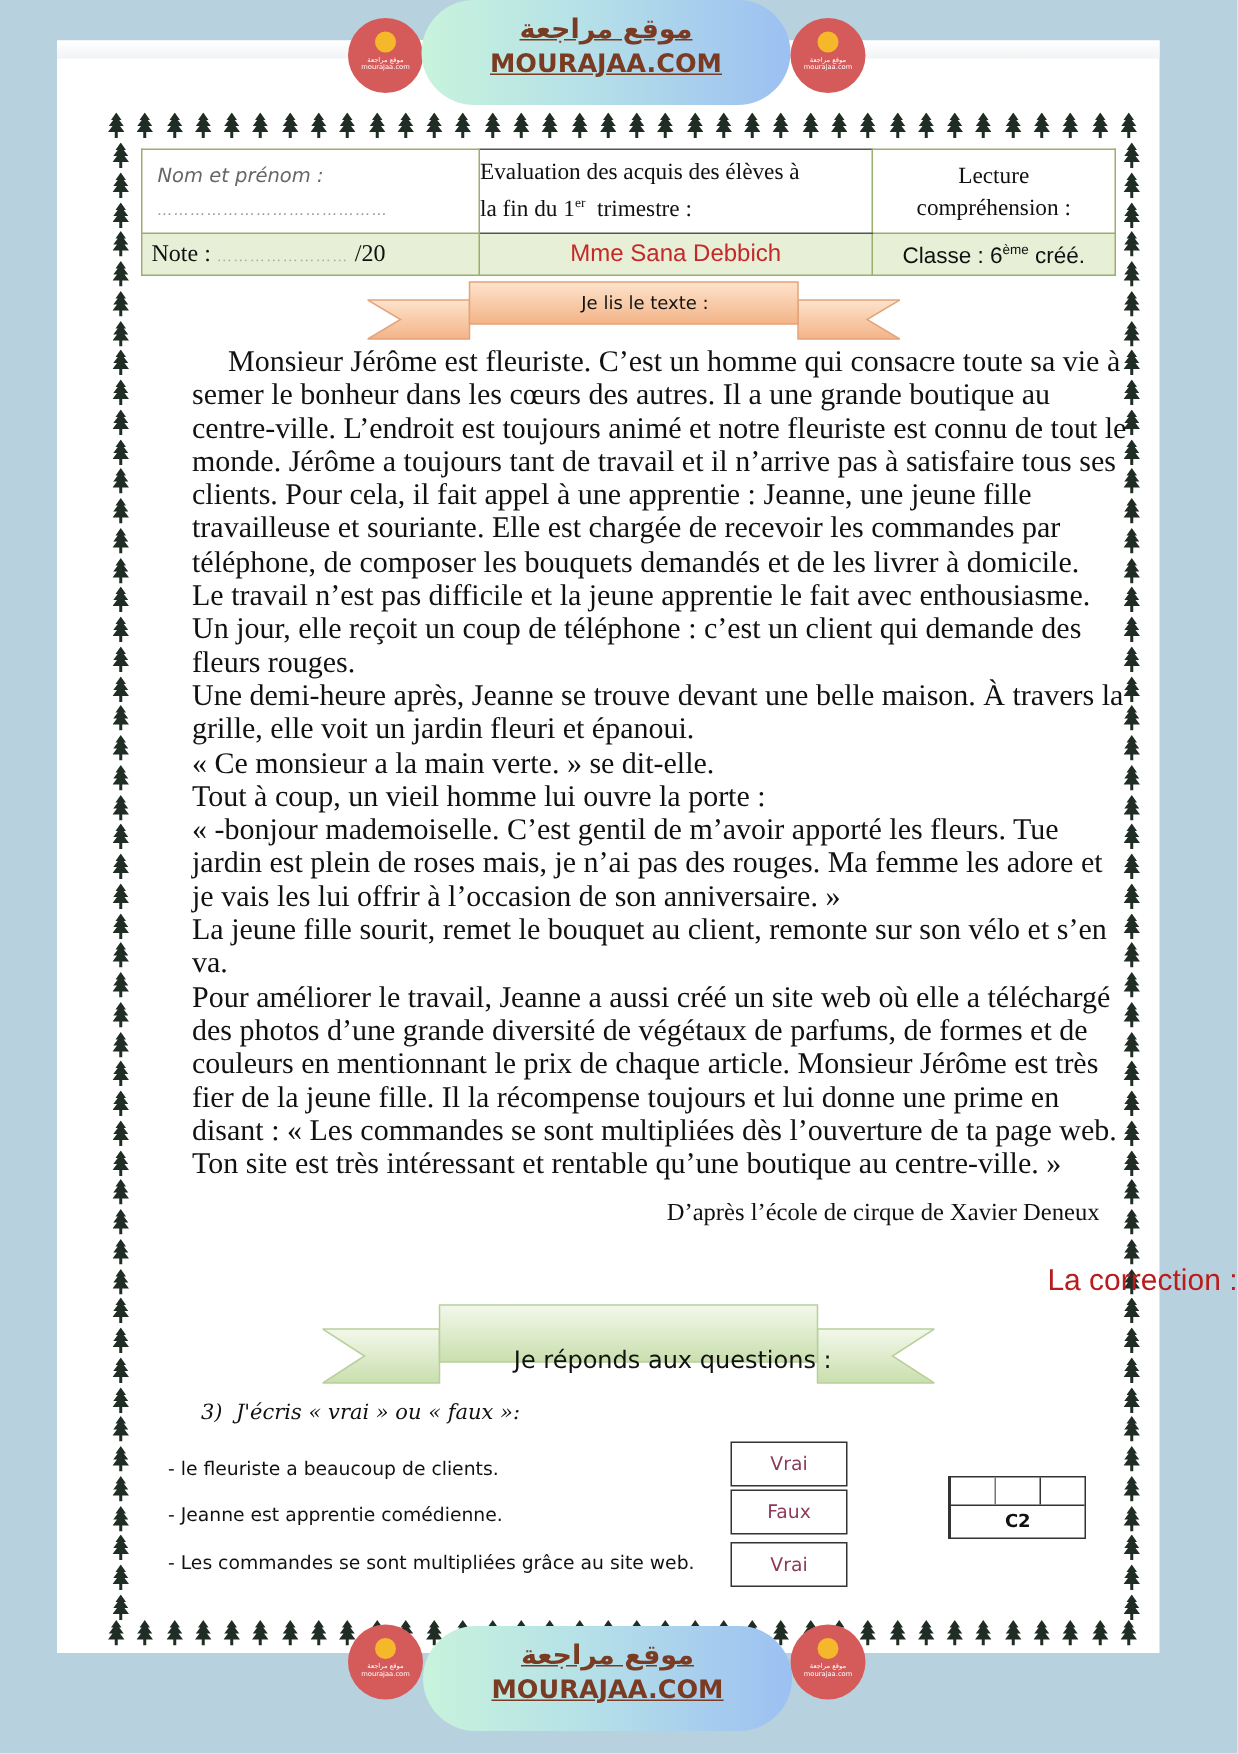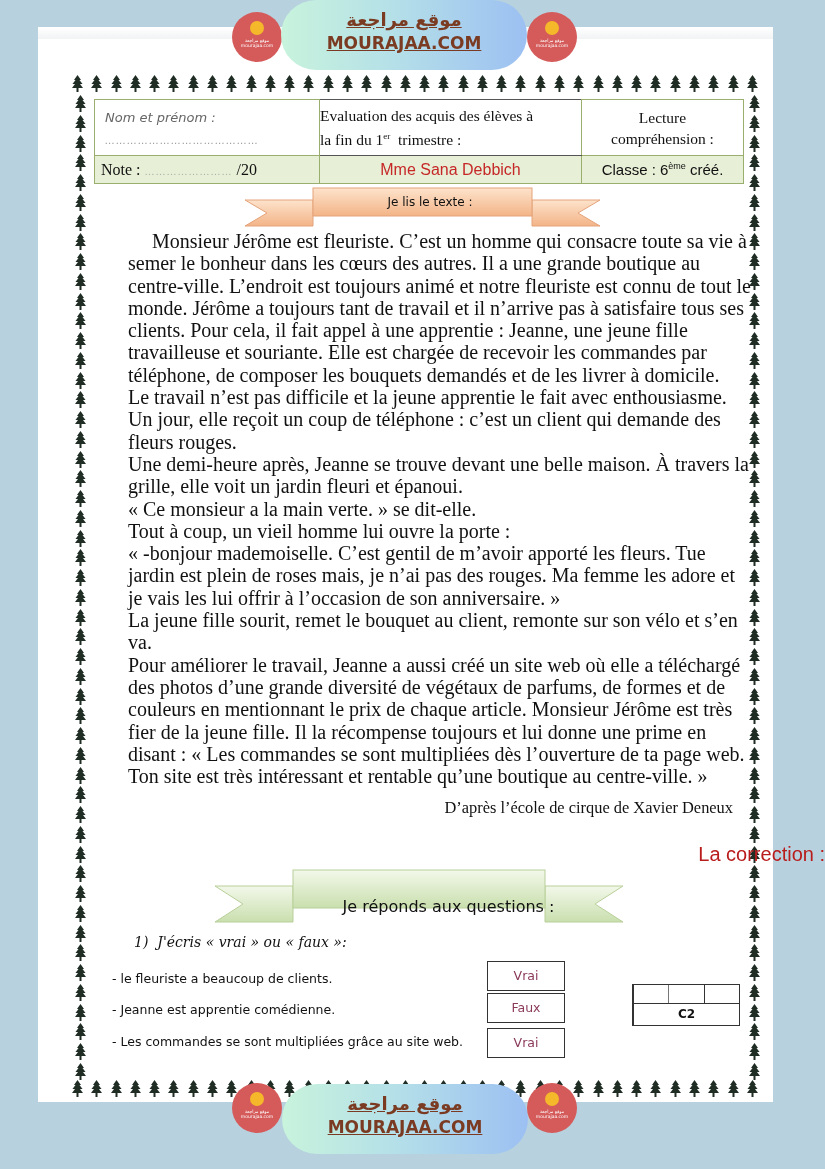--- a/index.html
+++ b/index.html
@@ -38,21 +38,21 @@
   .passage p { margin: 0; }
   .passage .indent { text-indent: 24px; }
   .source { position: absolute; right: 92px; top: 798px; font-size: 16.4px; }
 
   .correction { position: absolute; left: 0; width: 100%; top: 843px; text-align: right; font-family: "Liberation Sans", sans-serif; color: #b91c1c; font-size: 20px; }
 
   .q-title { position: absolute; left: 134px; top: 934px; font-family: "DejaVu Serif", serif; font-style: italic; font-size: 14px; }
   .q-item { position: absolute; left: 112px; font-family: "DejaVu Sans", sans-serif; font-size: 12.5px; text-align: right; }
   .ans-box { position: absolute; left: 487px; width: 78px; height: 30px; border: 1.5px solid #333; text-align: center; line-height: 27px; font-family: "DejaVu Sans", sans-serif; font-size: 12.5px; color: #8b3a5a; }
 
-  .score-grid { position: absolute; left: 632px; top: 984px; width: 108px; height: 42px; border: 1.5px solid #333; border-left-width: 2.5px; }
+  .score-grid { position: absolute; left: 632px; top: 984px; width: 92px; height: 42px; border: 1.5px solid #333; border-left-width: 2.5px; }
   .score-grid .cells { display: flex; height: 19px; border-bottom: 1.5px solid #333; }
   .score-grid .cells div { flex: 1; border-right: 1px solid #777; }
   .score-grid .cells div:nth-child(2) { border-right: 1.5px solid #333; }
   .score-grid .cells div:last-child { border-right: none; }
   .score-grid .code { text-align: center; font-family: "DejaVu Sans", sans-serif; font-weight: bold; font-size: 12px; line-height: 20px; }
 
   
   .wm-pill { position: absolute; width: 246px; height: 70px; border-radius: 35px; background: linear-gradient(90deg, #c8f3dc 0%, #b5e0e8 45%, #9cc0f2 100%); text-align: center; }
   .wm-pill .ar { font-family: "DejaVu Sans", sans-serif; font-weight: bold; color: #7a3b22; font-size: 18px; text-decoration: underline; line-height: 24px; padding-top: 8px; }
   .wm-pill .lat { font-family: "DejaVu Sans", sans-serif; font-weight: bold; color: #7a3b22; font-size: 17px; text-decoration: underline; line-height: 22px; }
@@ -658,21 +658,21 @@
           <stop offset="1" stop-color="#c9dfae"></stop>
         </linearGradient>
     </defs>
     <polygon points="0,18 78,18 78,54 0,54 28,36" fill="url(#gg)" stroke="#b8cf99"></polygon>
     <polygon points="408,18 330,18 330,54 408,54 380,36" fill="url(#gg)" stroke="#b8cf99"></polygon>
     <rect x="78" y="2" width="252" height="38" fill="url(#gg)" stroke="#b8cf99"></rect>
   </svg>
   <div class="label" style="left:78px; top:12px; width:296px; font-size:16px;margin-top:17px;">Je réponds aux questions :</div>
 </div>
 
-<div class="q-title" style="white-space:pre">1)  J'écris « vrai » ou « faux »:</div>
+<div class="q-title" style="white-space:pre">3)  J'écris « vrai » ou « faux »:</div>
 <div class="q-item" style="top:971px;">- le fleuriste a beaucoup de clients.</div>
 <div class="q-item" style="top:1002px;">- Jeanne est apprentie comédienne.</div>
 <div class="q-item" style="top:1034px;">- Les commandes se sont multipliées grâce au site web.</div>
 
 <div class="ans-box" style="top:961px;">Vrai</div>
 <div class="ans-box" style="top:993px;">Faux</div>
 <div class="ans-box" style="top:1028px;">Vrai</div>
 
 <div class="score-grid">
   <div class="cells">

